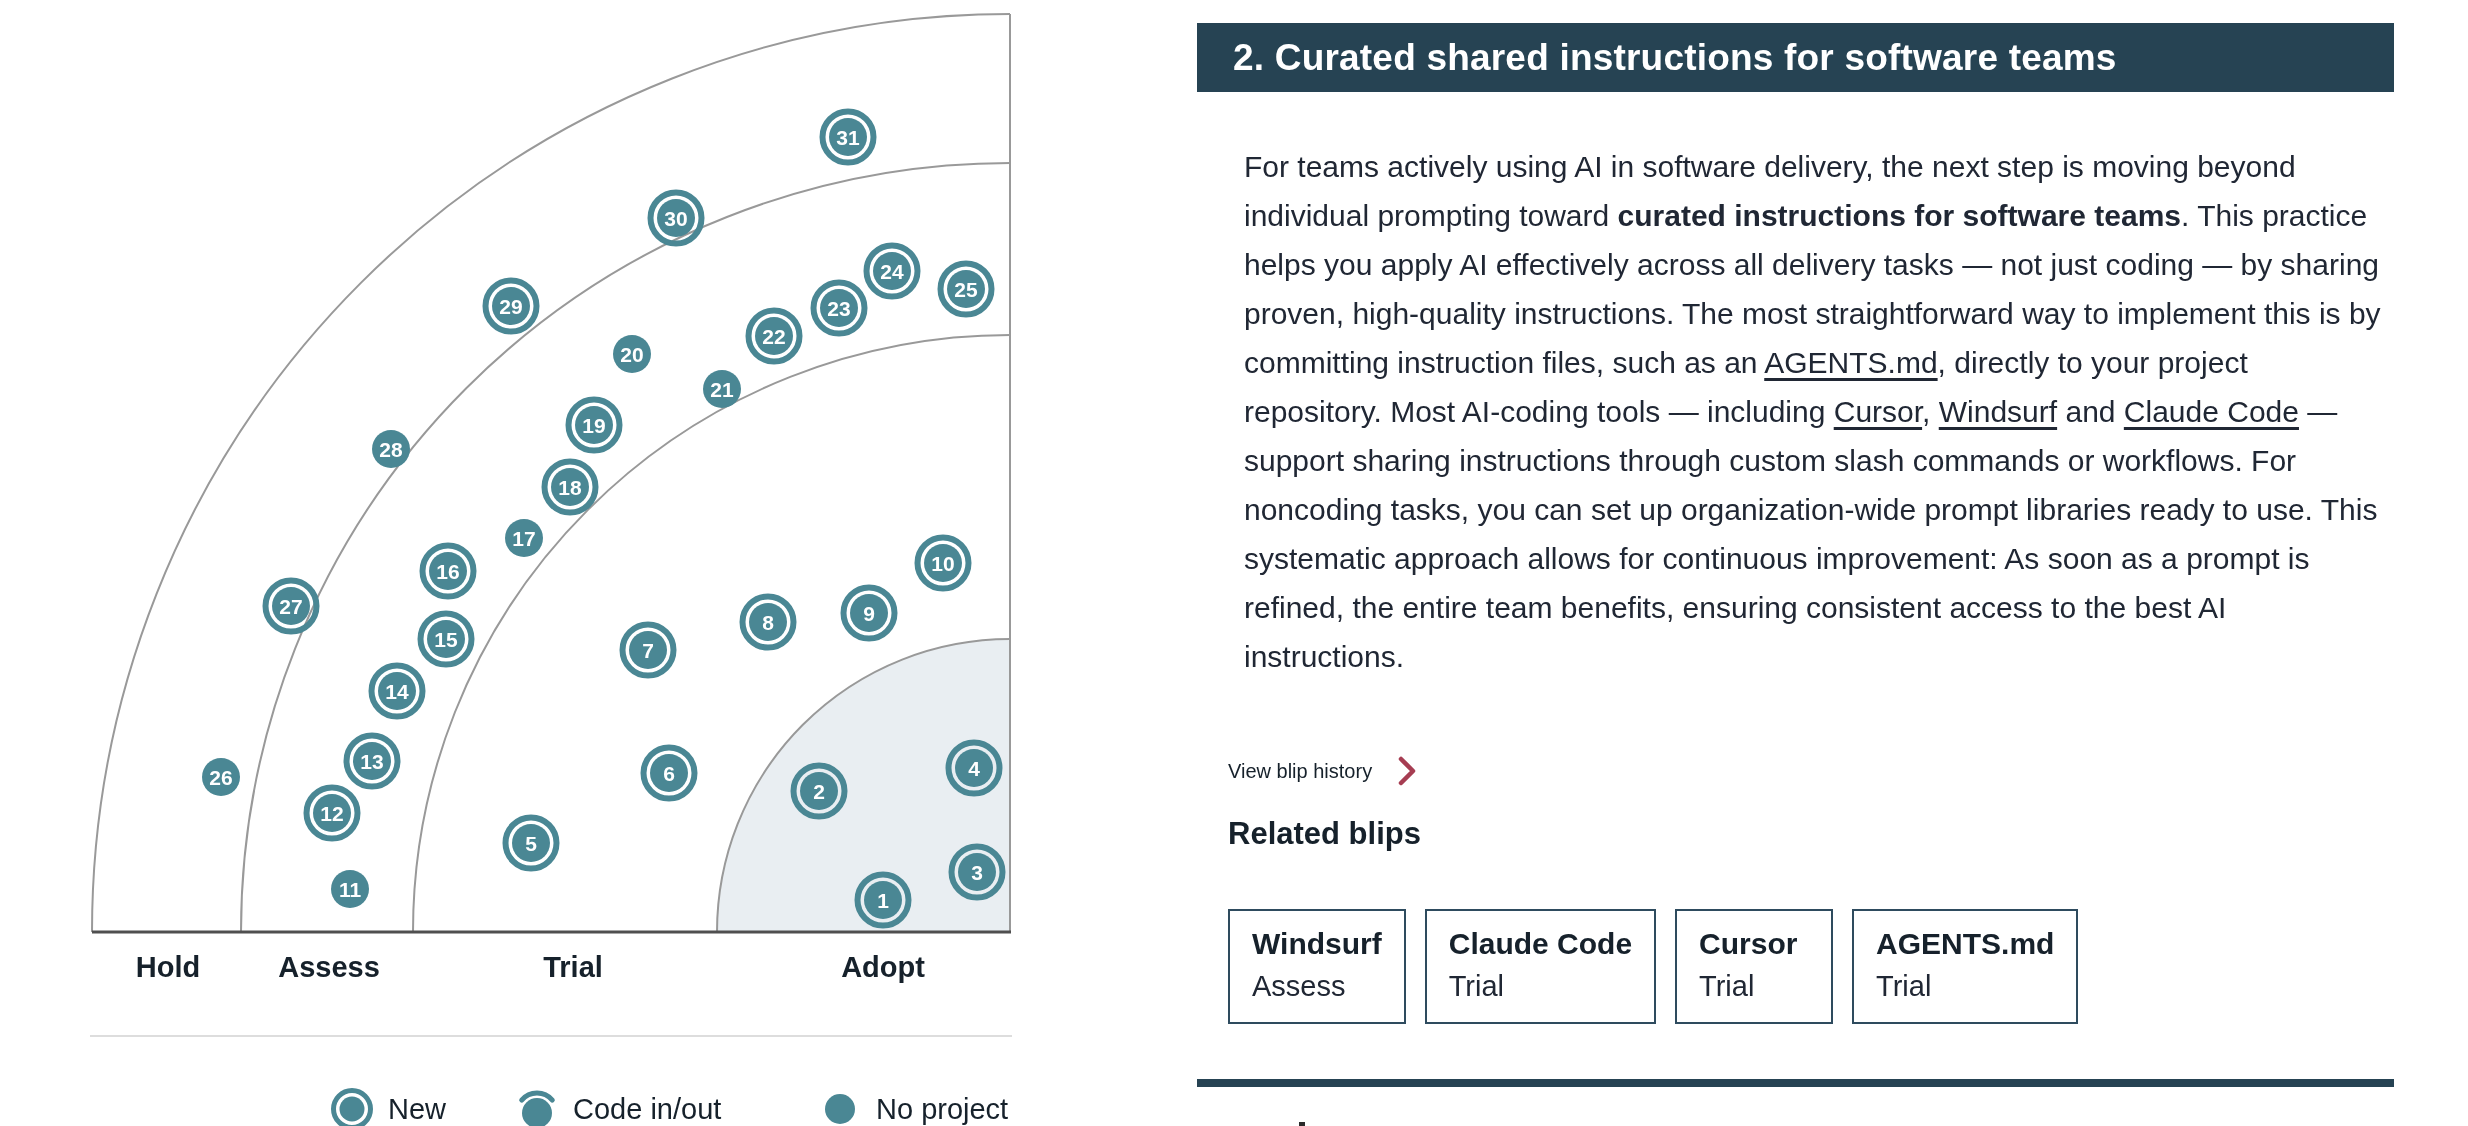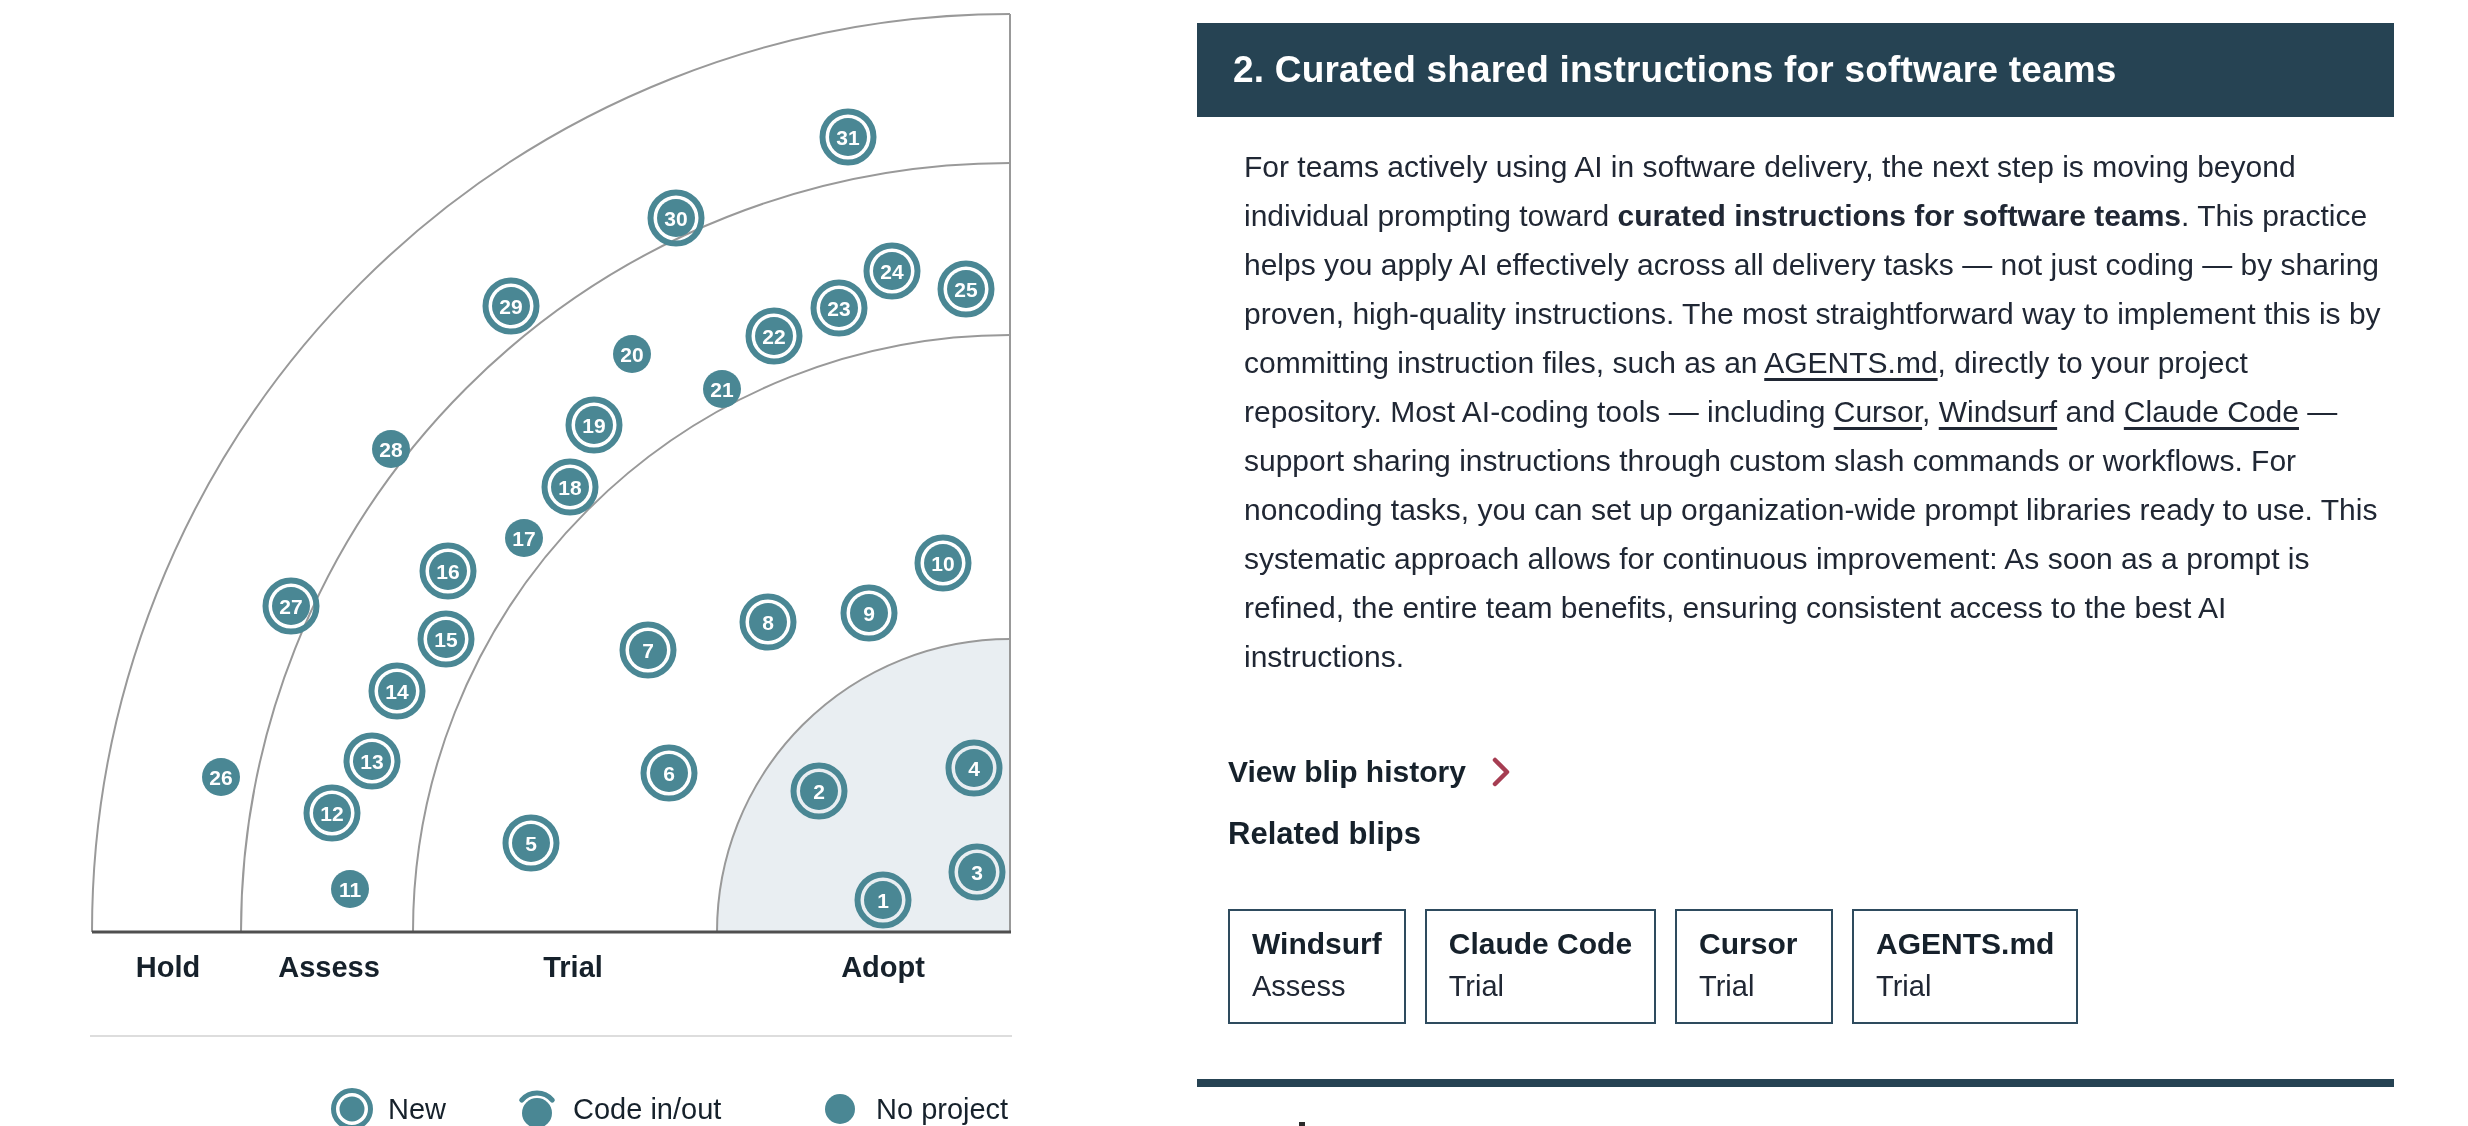--- a/index.html
+++ b/index.html
@@ -22,35 +22,35 @@
   .blip-disc{fill:var(--teal);}
   .blip-ring{fill:none;stroke:var(--teal);stroke-width:6;}
   .blip-num{fill:#ffffff;font-size:21px;font-weight:bold;text-anchor:middle;}
   .blip{cursor:pointer;}
   
   .legend-item{position:absolute;top:1086px;height:46px;display:flex;align-items:center;gap:14px;}
   .legend-label{font-size:29px;color:var(--ink);white-space:nowrap;}
   
   .panel{position:absolute;left:1197px;top:0;width:1271px;height:1126px;}
   .panel-header{
-    position:absolute;left:0;top:23px;width:1197px;height:94px;background:var(--navy);
+    position:absolute;left:0;top:23px;width:1197px;height:69px;background:var(--navy);
     display:flex;align-items:center;
   }
   .panel-header h2{
     margin:0 0 0 36px;color:#ffffff;font-size:37px;font-weight:bold;letter-spacing:.2px;
   }
   .blip-paragraph{
     position:absolute;left:31px;top:126px;width:1142px;margin:16px;
     font-size:30px;line-height:49px;color:var(--body-ink);
   }
   .blip-paragraph strong{font-weight:bold;color:var(--body-ink);}
   .plink{text-decoration:underline;text-underline-offset:5px;cursor:pointer;}
   .history-row{
     position:absolute;left:31px;top:755px;display:flex;align-items:center;gap:26px;
-    font-size:30px;font-weight:bold;color:var(--ink);cursor:pointer;
+    font-size:20px;font-weight:normal;color:var(--ink);cursor:pointer;
   }
   .chev{stroke:var(--chevron);stroke-width:4.5;fill:none;stroke-linecap:round;stroke-linejoin:round;}
   .related-heading{position:absolute;left:31px;top:816px;margin:0;font-size:31px;font-weight:bold;color:var(--ink);text-align:right;}
   .cards{position:absolute;left:31px;top:909px;display:flex;gap:19px;}
   .card{
     border:2px solid #2e4b5e;padding:13px 22px 16px 22px;background:#fff;min-width:110px;cursor:pointer;
   }
   .card-title{font-size:30px;font-weight:bold;color:var(--ink);line-height:1.3;}
   .card-ring{font-size:29px;color:var(--body-ink);line-height:1.35;margin-top:4px;}
   .bottom-bar{position:absolute;left:0;top:1079px;width:1197px;height:8px;background:var(--navy);}

